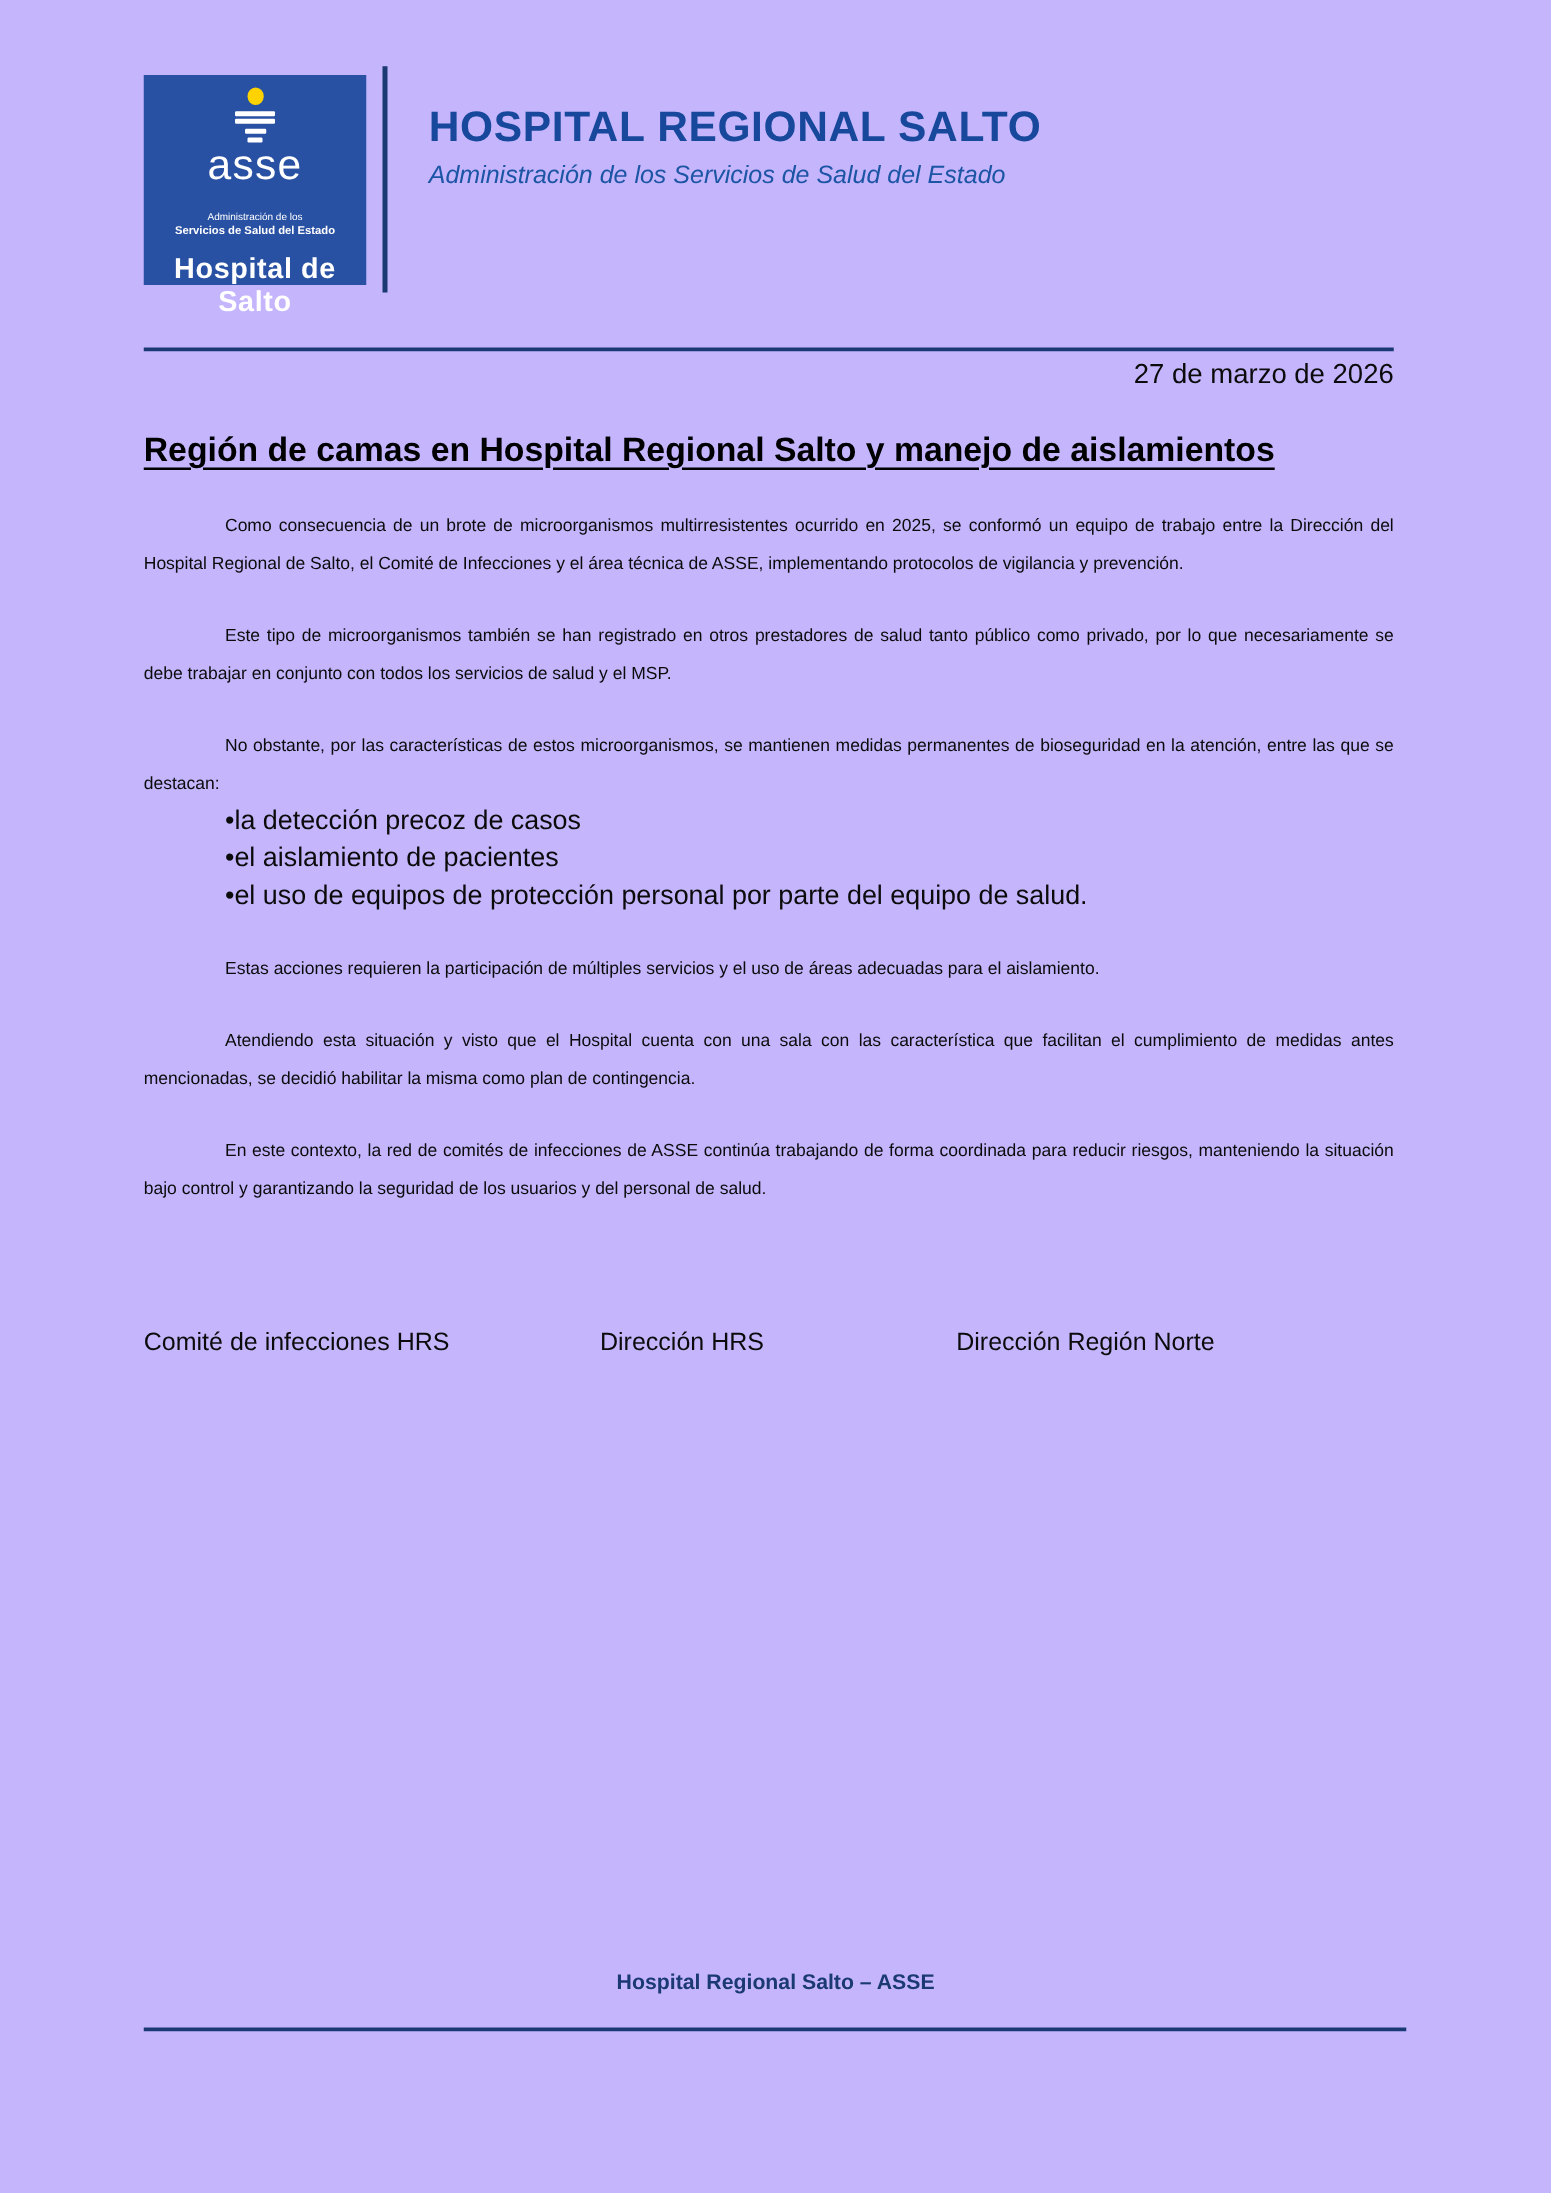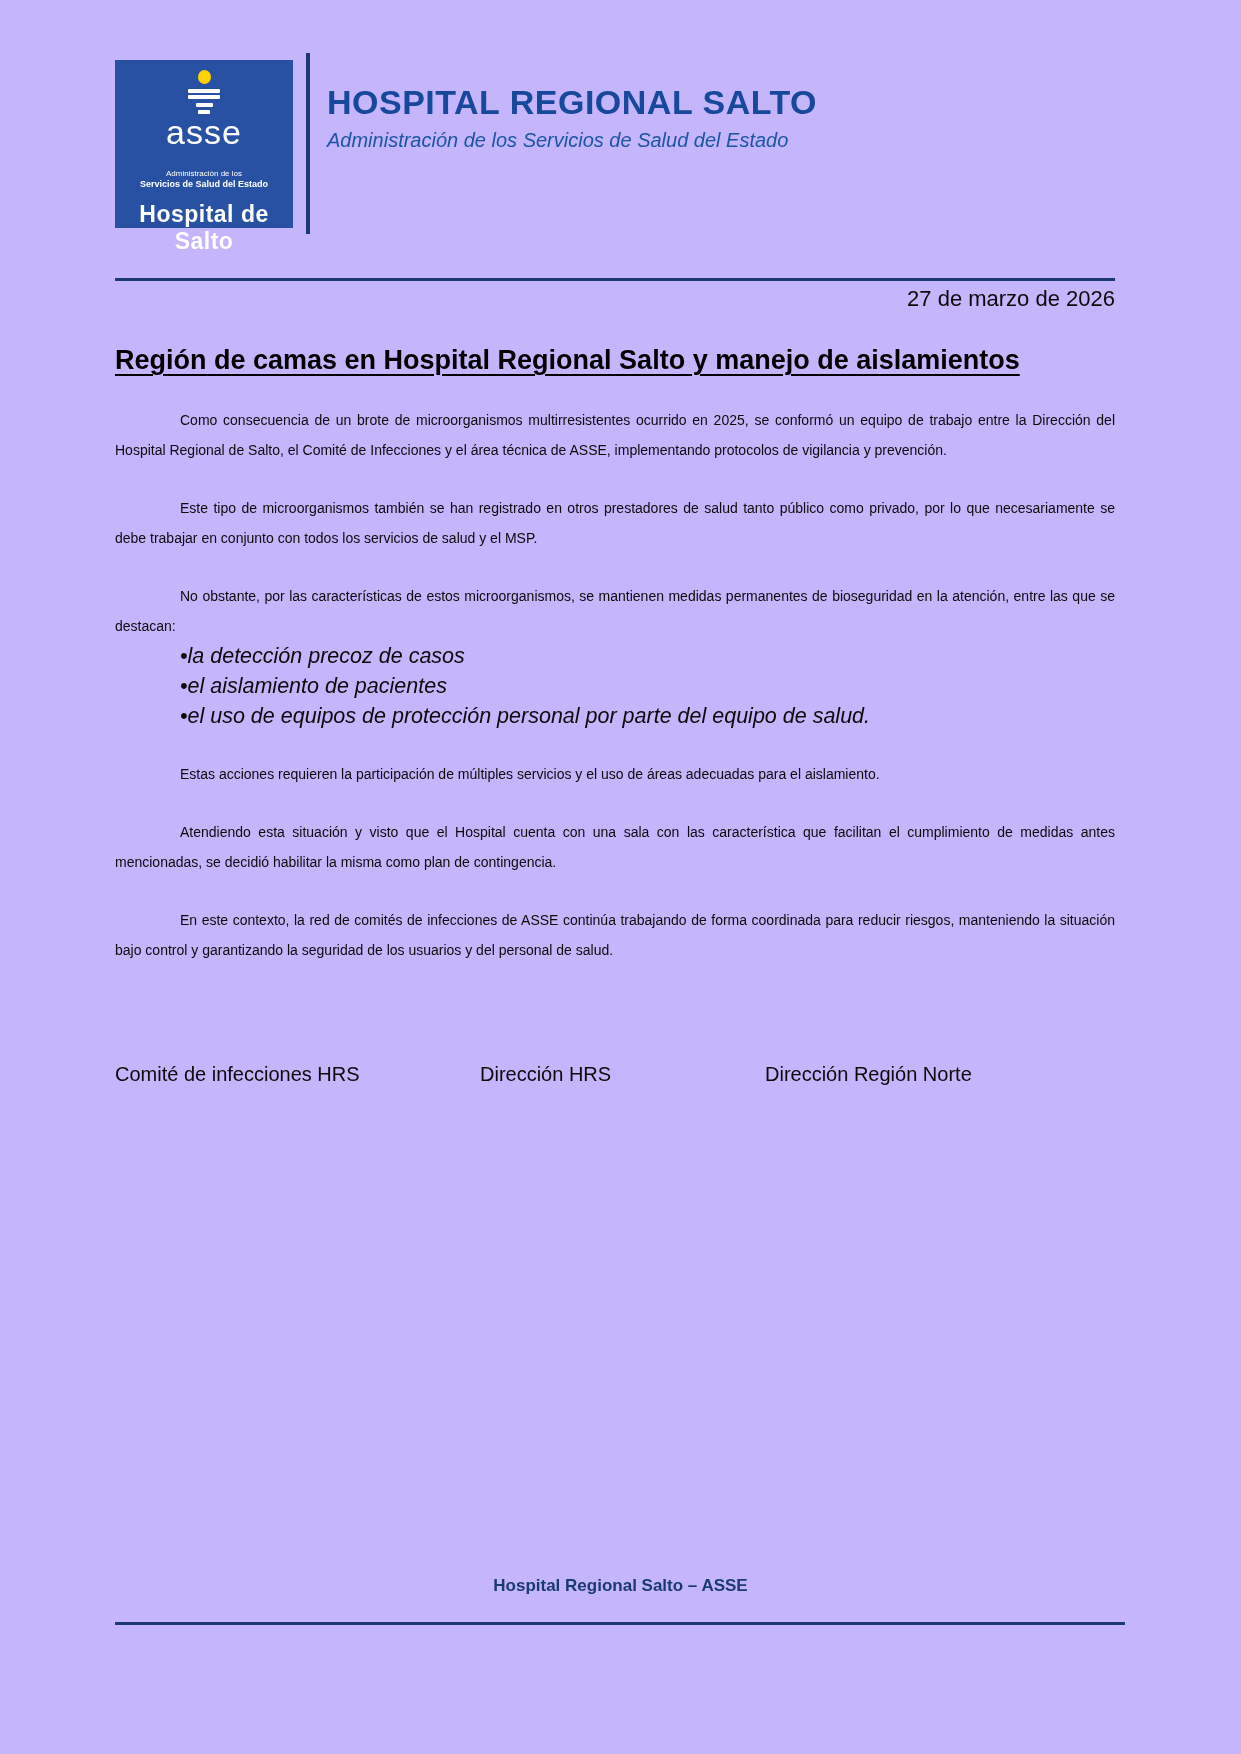--- a/index.html
+++ b/index.html
@@ -26,21 +26,21 @@
   .bar{background:#ffffff;border-radius:1px;}
   .bar.b1{width:32px;height:4px;margin-top:2px;}
   .bar.b2{width:32px;height:4px;margin-top:2px;}
   .bar.b3{width:17px;height:4px;margin-top:4px;}
   .bar.b4{width:12px;height:4px;margin-top:3px;}
   .logo-asse{font-size:34px;line-height:34px;letter-spacing:1px;margin-top:1px;}
   .logo-admin1{font-size:8px;line-height:10px;margin-top:20px;}
   .logo-admin2{font-size:9px;line-height:11px;font-weight:bold;}
   .logo-hospital{font-size:23px;font-weight:bold;margin-top:11px;letter-spacing:0.5px;}
   .vline{width:4px;height:181px;background:#1b3a73;margin-left:13px;margin-top:-7px;flex:0 0 auto;}
-  .head-text{margin-left:17px;padding-top:23px;}
+  .head-text{margin-left:33px;padding-top:23px;}
   .head-title{
     margin:0;font-size:34px;line-height:38px;font-weight:bold;
     color:#17489c;letter-spacing:0.5px;
   }
   .head-subtitle{
     margin-top:8px;font-size:20px;font-style:italic;color:#1d55a5;
   }
   
   .rule{border:none;height:3px;background:#1b3a73;margin:0;}
   .top-rule{margin-top:43px;}
@@ -48,21 +48,21 @@
   .date-line{margin-top:4px;text-align:right;font-size:22px;line-height:28px;}
   .doc-title{
     margin:30px 0 0 0;font-size:27px;line-height:34px;font-weight:bold;color:#000;
     text-decoration:underline;text-decoration-thickness:2px;text-underline-offset:5px;
   }
   
   .para{
     margin:28px 0 0 0;font-size:14px;line-height:30px;text-align:justify;
     text-indent:65px;
   }
-  .bullets{list-style:none;margin:0;padding:0 0 0 65px;font-size:21.5px;line-height:30px;font-style:italic;}
+  .bullets{list-style:none;margin:0;padding:0 0 0 65px;font-size:21.5px;line-height:30px;}
   
   .signatures{
     margin-top:95px;display:grid;grid-template-columns:365px 285px auto;
     font-size:20px;line-height:28px;
   }
   
   .footer-rule{position:absolute;left:115px;right:116px;top:1622px;}
   .footer-text{
     position:absolute;left:0;right:0;top:1576px;text-align:center;
     font-size:17px;font-weight:bold;color:#1b3a73;

